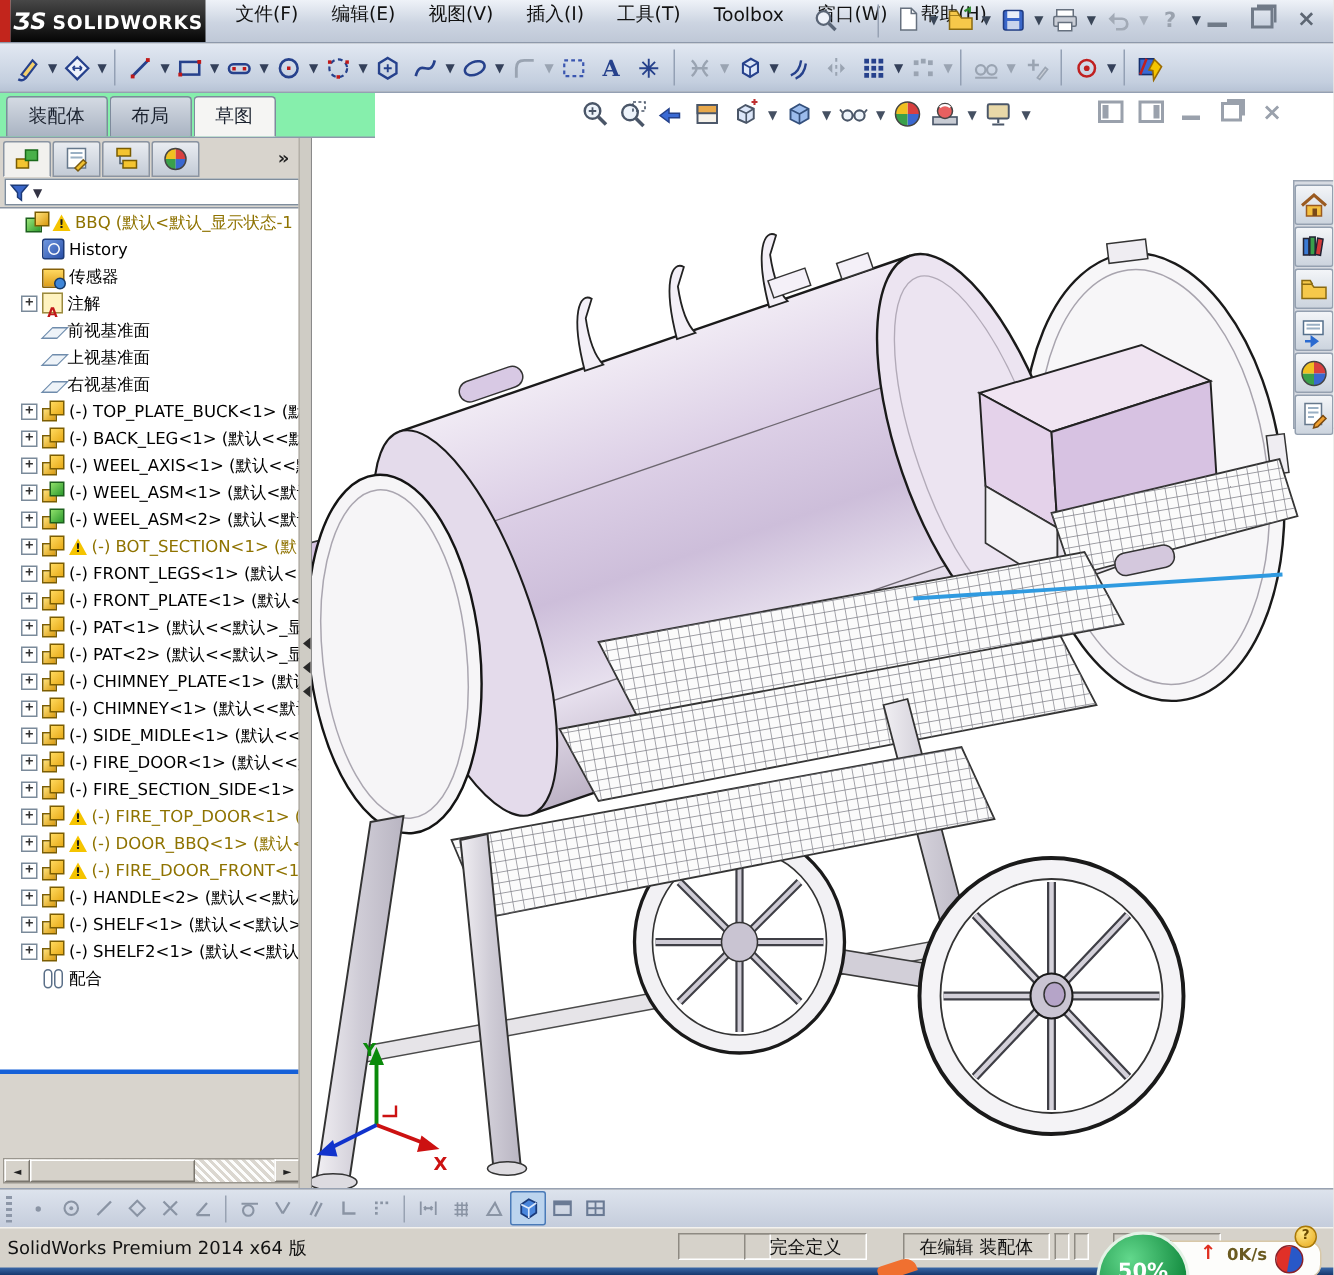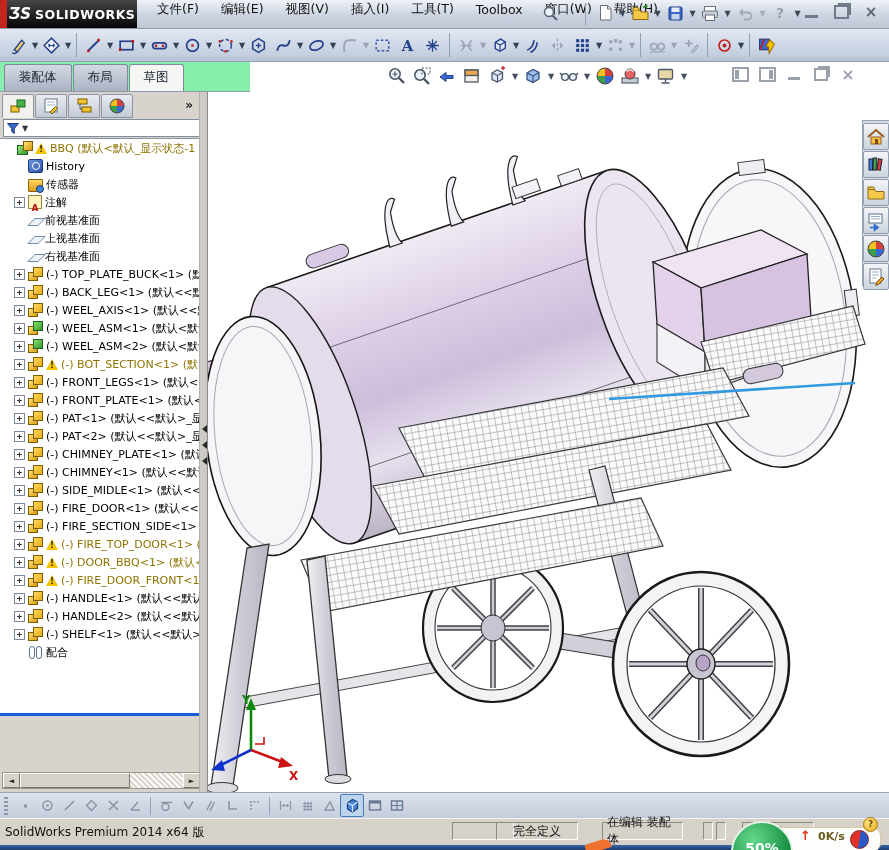--- a/index.html
+++ b/index.html
@@ -144,21 +144,21 @@
   .sn-sep{width:1px;height:18px;background:#98a2b2;margin:0 4px;flex:none}
 
   
   #statusbar{position:absolute;left:0;top:818px;width:889px;height:27px;background:#d6d2ca;
     border-top:1px solid #f4f2ee;font-size:12px;color:#111}
   #sb-version{position:absolute;left:5px;top:5px;font-family:"DejaVu Sans","Liberation Sans",sans-serif}
   .sb-cell{position:absolute;top:3px;height:18px;border:1px solid;border-color:#8e8a82 #fff #fff #8e8a82;
     display:flex;align-items:center;justify-content:center;font-size:12px;padding:0 4px;box-sizing:border-box}
   #sb-empty{left:452px;width:62px}
   #sb-defined{left:496px;width:82px}
-  #sb-editing{left:602px;width:81px}
+  #sb-editing{left:602px;width:98px}
   #sb-s1{left:703px;width:10px}
   #sb-s2{left:716px;width:10px}
   #sb-custom{left:742px;width:72px;justify-content:flex-start}
   #bottom-edge{position:absolute;left:0;top:845px;width:889px;height:5px;
     background:linear-gradient(180deg,#3a68a8,#17386e)}
 
   
   #overlay{position:absolute;left:0;top:0;width:889px;height:850px;pointer-events:none;z-index:50}
   #ov-pill{position:absolute;left:757px;top:827px;width:122px;height:23px;background:#fdfdfb;
     border:1px solid #d8c8a8;border-radius:9px}
@@ -942,41 +942,41 @@
         <span class="tlabel gold">(-) DOOR_BBQ&lt;1&gt; (默认&lt;&lt;</span>
       </div>
 
       <div class="trow">
         <span class="expander on"></span>
         <span class="ticn ticn-part"></span>
         <span class="wicn"></span>
         <span class="tlabel gold">(-) FIRE_DOOR_FRONT&lt;1&gt;</span>
       </div>
 
-      <div class="trow">
-        <span class="expander on"></span>
-        <span class="ticn ticn-part"></span>
-
-        <span class="tlabel">(-) HANDLE&lt;1&gt; (默认&lt;&lt;默认</span>
-      </div>
 
       <div class="trow">
         <span class="expander on"></span>
         <span class="ticn ticn-part"></span>
 
         <span class="tlabel">(-) HANDLE&lt;2&gt; (默认&lt;&lt;默认</span>
       </div>
 
       <div class="trow">
         <span class="expander on"></span>
         <span class="ticn ticn-part"></span>
 
         <span class="tlabel">(-) SHELF&lt;1&gt; (默认&lt;&lt;默认&gt;_</span>
       </div>
 
+      <div class="trow">
+        <span class="expander on"></span>
+        <span class="ticn ticn-part"></span>
+
+        <span class="tlabel">(-) SHELF2&lt;1&gt; (默认&lt;&lt;默认</span>
+      </div>
 
       <div class="trow">
         <span class="expander"></span>
         <span class="ticn ticn-mates"></span>
 
         <span class="tlabel">配合</span>
       </div>
     </div>
 
   <div id="tree-split"></div>

